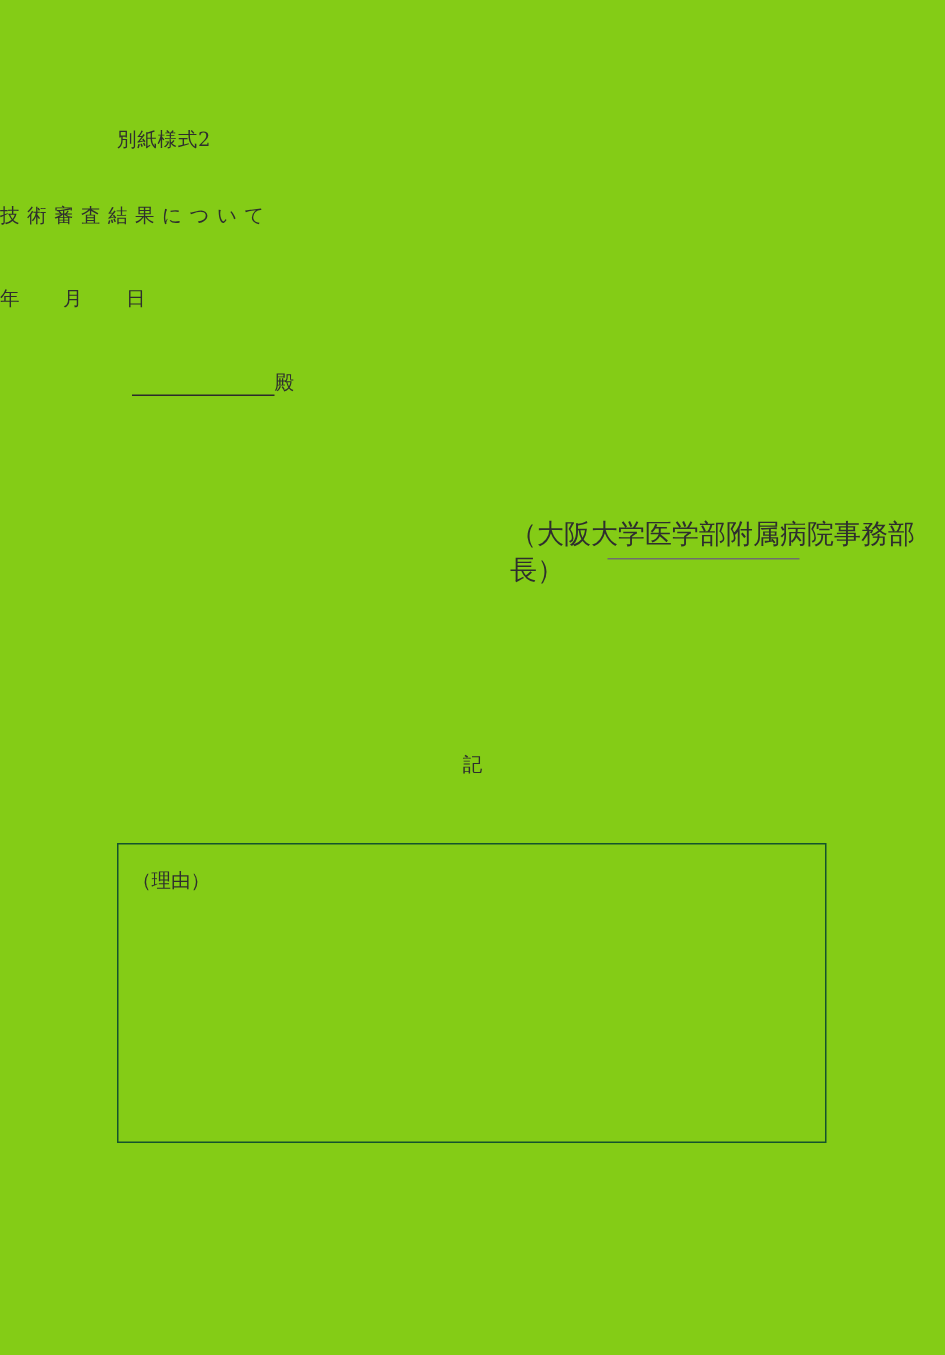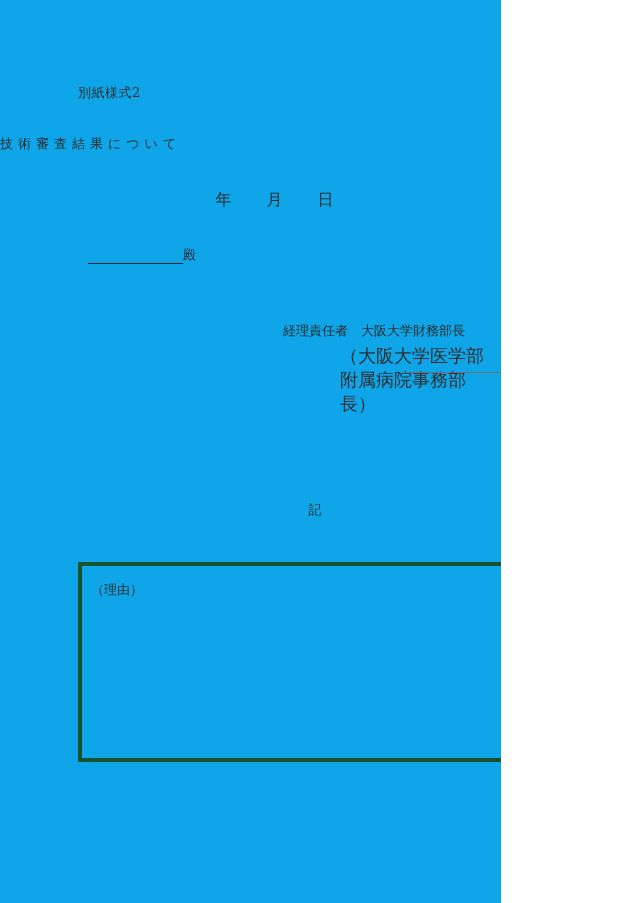--- a/index.html
+++ b/index.html
@@ -2,23 +2,23 @@
 <html><head>
 <meta charset="utf-8">
 <style>
   html, body {
     margin: 0;
     padding: 0;
     background: #ffffff;
   }
   .page {
     position: relative;
-    width: 501px;
+    width: 630px;
     height: 903px;
-    background: #0ea5e9;
+    background: #84cc16;
     font-family: "DejaVu Serif", "Liberation Serif", serif;
     color: #2e2e2e;
     overflow: hidden;
   }
   .abs { position: absolute; }
 
   .form-number {
     left: 78px;
     top: 84px;
     font-size: 13px;
@@ -29,22 +29,22 @@
     top: 135px;
     width: 630px;
     text-align: left;
     font-size: 13px;
     letter-spacing: 5px;
   }
   .date-line {
     left: 0;
     top: 190px;
     width: 550px;
-    text-align: center;
-    font-size: 16px;
+    text-align: left;
+    font-size: 13px;
     letter-spacing: 1px;
   }
   .recipient-line {
     left: 88px;
     top: 246px;
     font-size: 13px;
   }
   .recipient-blank {
     display: inline-block;
     width: 95px;
@@ -86,42 +86,41 @@
     top: 501px;
     width: 630px;
     text-align: center;
     font-size: 13px;
   }
   .reason-box {
     left: 78px;
     top: 562px;
     width: 473px;
     height: 200px;
-    border: 4px solid #14532d;
+    border: 1px solid #14532d;
     box-sizing: border-box;
     padding: 15px 9px;
     font-size: 13px;
   }
 </style>
 </head>
 <body>
 
 <div class="page">
 
   <div class="abs form-number">別紙様式2</div>
 
   <div class="abs doc-title">技術審査結果について</div>
 
   <div class="abs date-line">年　　月　　日</div>
 
   <div class="abs recipient-line">
     <span class="recipient-blank"></span><span>殿</span>
   </div>
 
-  <div class="abs sender-line1">経理責任者　大阪大学財務部長</div>
 
   <div class="abs sender-line2">（大阪大学医学部附属病院事務部長）</div>
 
   <div class="abs signature-line"></div>
 
 
   <div class="abs record-marker">記</div>
 
   <div class="abs reason-box">
     <div>（理由）</div>

